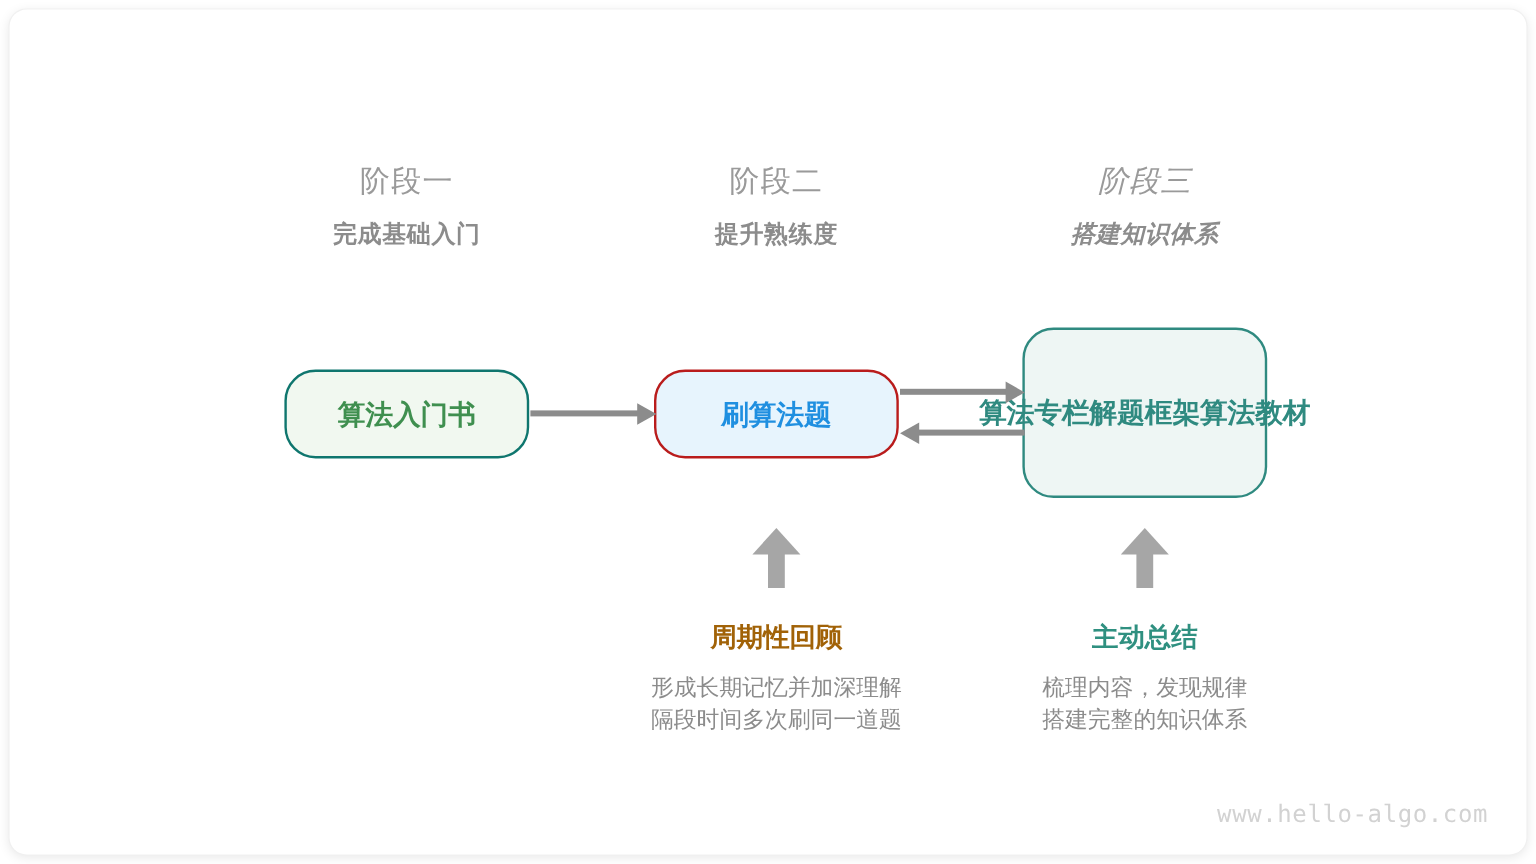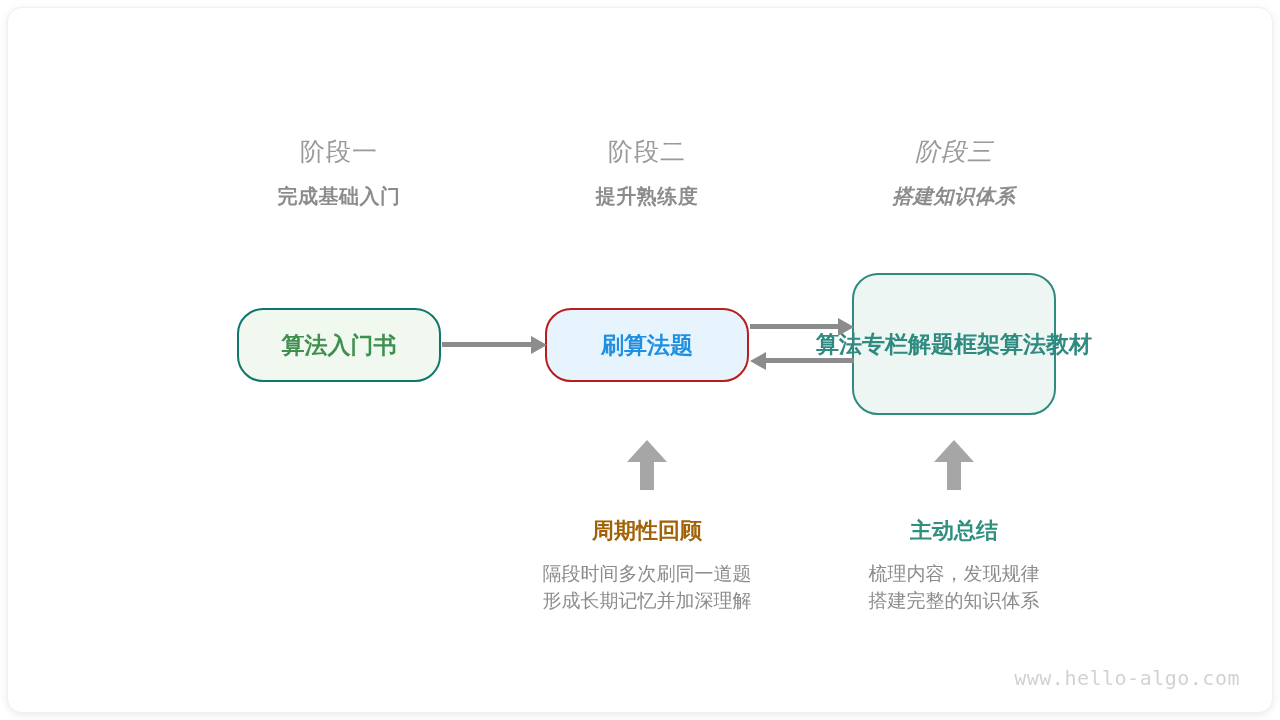--- a/index.html
+++ b/index.html
@@ -236,22 +236,22 @@
     <div class="stem"></div>
   </div>
   <div class="v-arrow" id="uparrow-summary">
     <div class="tip"></div>
     <div class="stem"></div>
   </div>
 
   <div class="note" id="note-review">
     <div class="note-title">周期性回顾</div>
     <div class="note-body">
+      <div class="line">形成长期记忆并加深理解</div>
       <div class="line">隔段时间多次刷同一道题</div>
-      <div class="line">形成长期记忆并加深理解</div>
     </div>
   </div>
 
   <div class="note" id="note-summary">
     <div class="note-title">主动总结</div>
     <div class="note-body">
       <div class="line">梳理内容，发现规律</div>
       <div class="line">搭建完整的知识体系</div>
     </div>
   </div>

